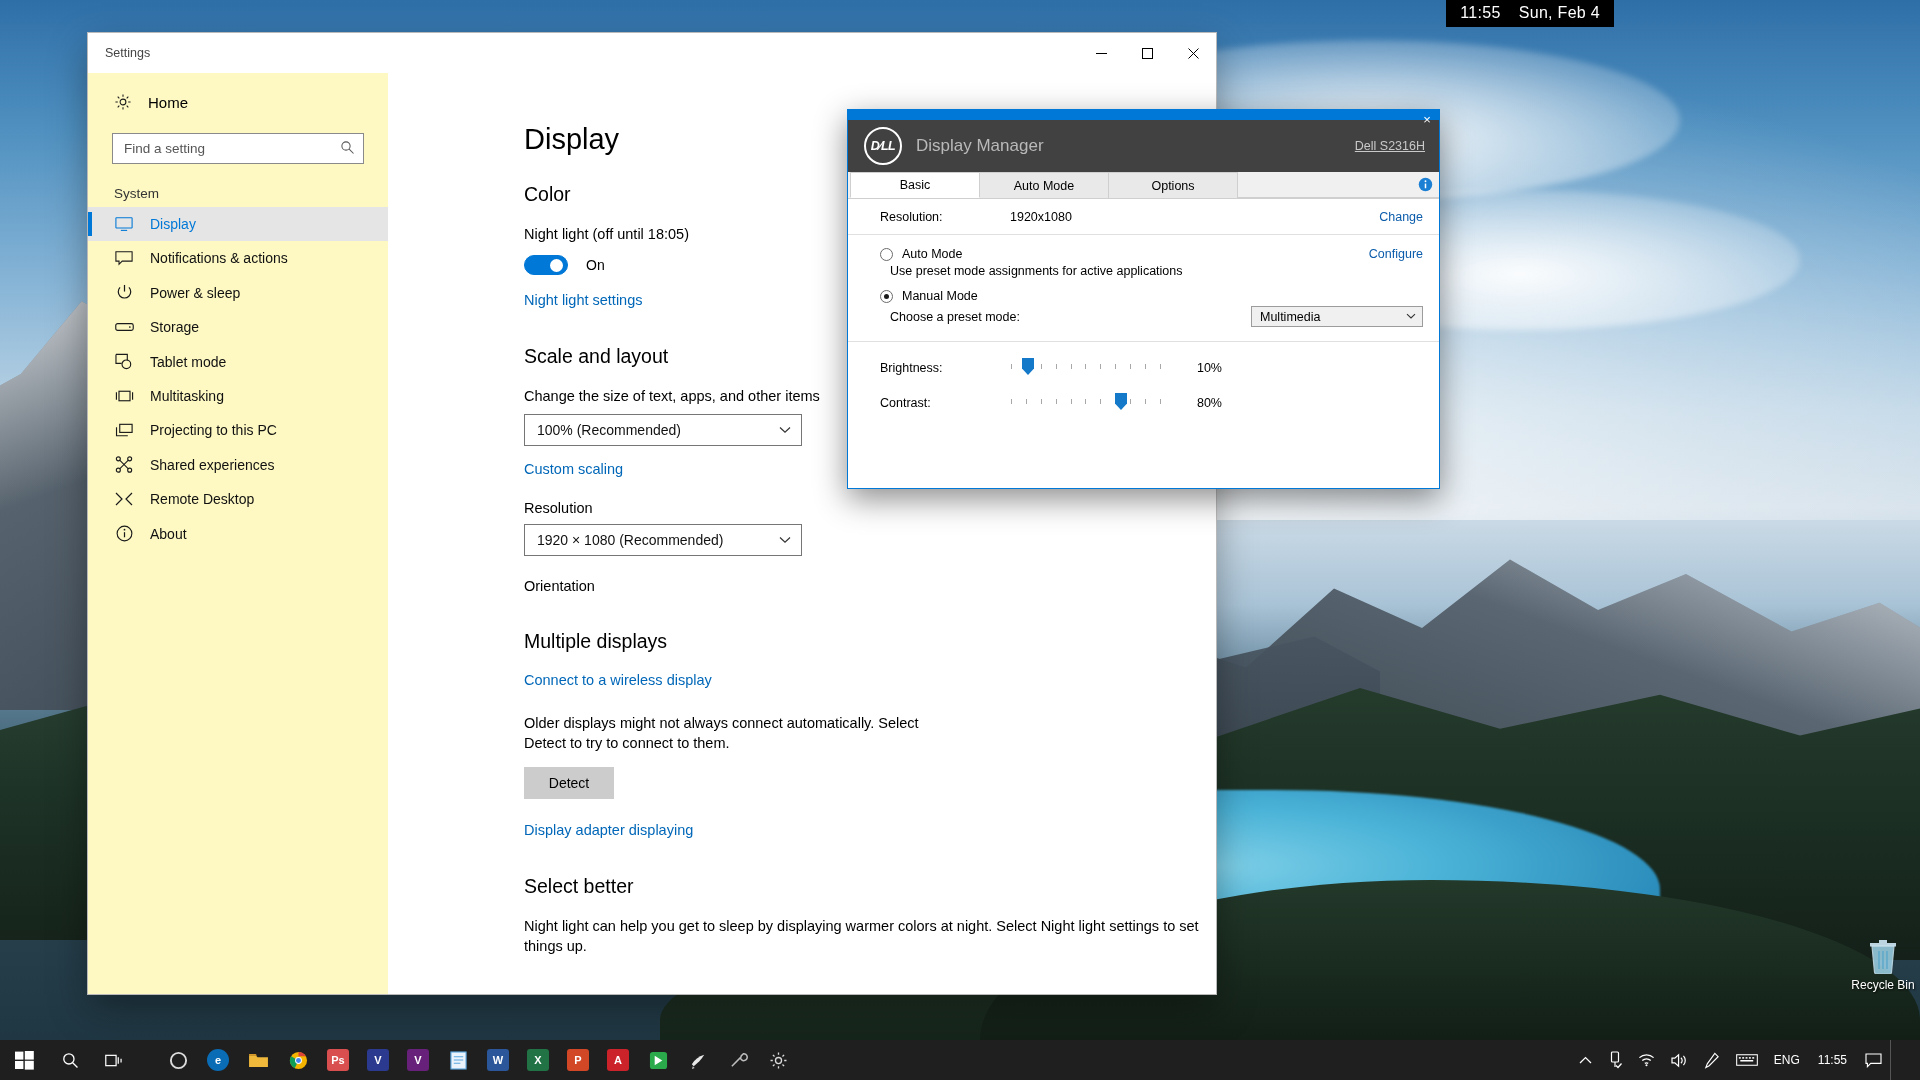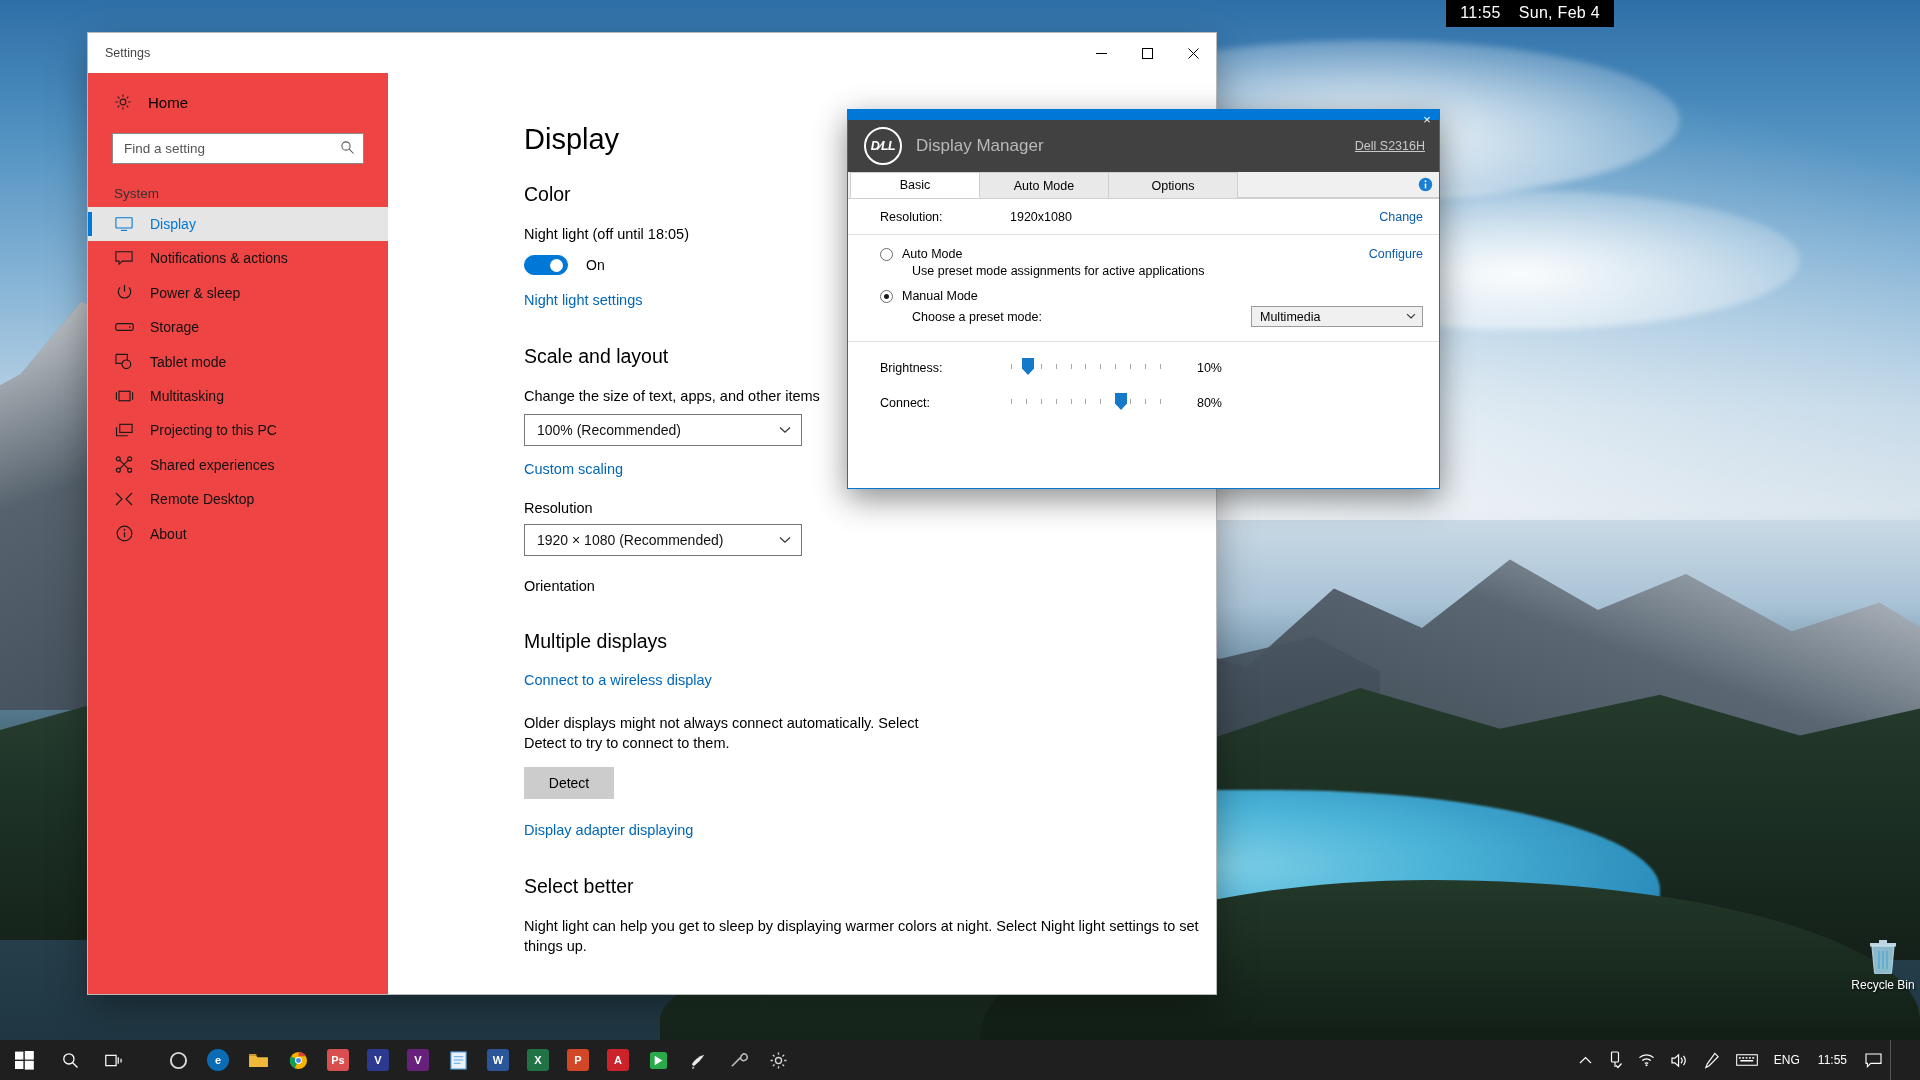--- a/index.html
+++ b/index.html
@@ -118,21 +118,21 @@
     width: 46px; height: 40px; border: none; background: transparent;
     display: flex; align-items: center; justify-content: center;
     cursor: pointer; padding: 0;
   }
   .win-btn svg { display: block; }
 
   #settings-body { display: flex; flex: 1; min-height: 0; }
 
   
   #settings-sidebar {
-    width: 300px; flex: 0 0 300px; background: #ef4444;
+    width: 300px; flex: 0 0 300px; background: #fef9c3;
     padding: 12px 0 16px 0;
   }
   .home-row {
     display: flex; align-items: center; gap: 16px;
     padding: 8px 0 8px 26px; cursor: pointer; font-size: 15px; color: #000;
   }
   .search-wrap {
     margin: 14px 24px 0 24px; position: relative;
   }
   .search-wrap input {
@@ -255,21 +255,21 @@
   .radio {
     width: 13px; height: 13px; border-radius: 50%; border: 1px solid #6b6b6b;
     background: #fff; margin-right: 9px; flex: 0 0 13px; margin-top: 1px;
     position: relative; cursor: pointer;
   }
   .radio.checked::after {
     content: ""; position: absolute; left: 3px; top: 3px;
     width: 5px; height: 5px; border-radius: 50%; background: #1b1b1b;
   }
   .mode-main { flex: 1; }
-  .mode-sub { margin: 3px 0 0 32px; }
+  .mode-sub { margin: 3px 0 0 10px; }
   .mode-block { margin-bottom: 11px; }
   .mode-block:last-child { margin-bottom: 0; }
   .preset-row { display: flex; align-items: center; }
   .preset-select {
     width: 172px; height: 21px; border: 1px solid #9c9c9c; background: #f0f0f0;
     display: flex; align-items: center; padding: 0 6px 0 8px;
     font-size: 12.5px; cursor: pointer;
   }
   .preset-select .pval { flex: 1; }
 
@@ -658,21 +658,21 @@
                 <i></i>
                 <i></i>
                 <i></i>
                 <i></i>
             </span>
           </span>
           <span class="sval">10%</span>
         </div>
 
         <div class="slider-row">
-          <span class="slbl">Connect:</span>
+          <span class="slbl">Contrast:</span>
           <span class="slider-area">
             <span class="track"></span>
             <span class="thumb" style="left:105px;"></span>
             <span class="ticks">
               <i></i>
                 <i></i>
                 <i></i>
                 <i></i>
                 <i></i>
                 <i></i>

